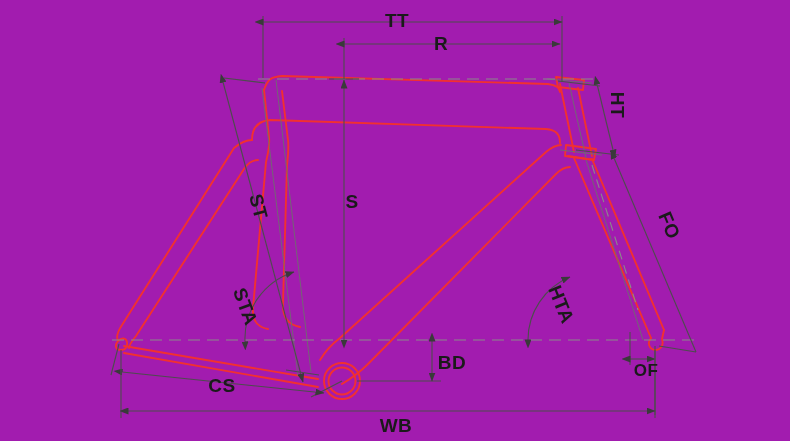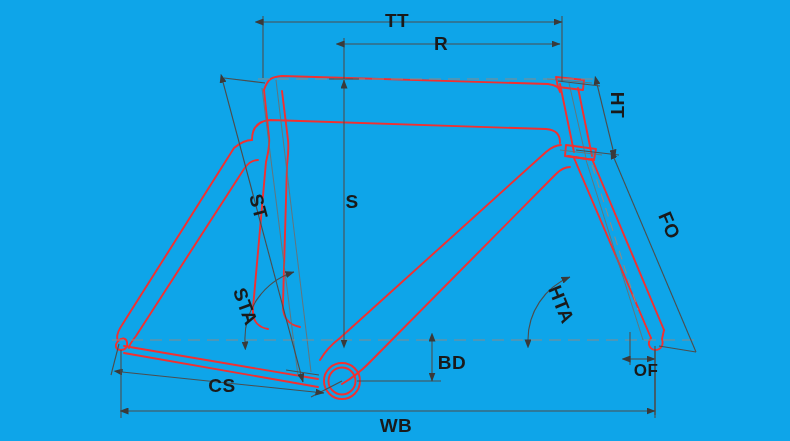--- a/index.html
+++ b/index.html
@@ -7,21 +7,21 @@
     padding: 0;
     background: #ffffff;
   }
   body {
     font-family: "Liberation Sans", sans-serif;
   }
   #diagram-root {
     position: relative;
     width: 790px;
     height: 441px;
-    background: #0ea5e9;
+    background: #a21caf;
     overflow: hidden;
   }
   #geo-svg {
     position: absolute;
     top: 0;
     left: 0;
     width: 790px;
     height: 441px;
   }
   .dim-label {

